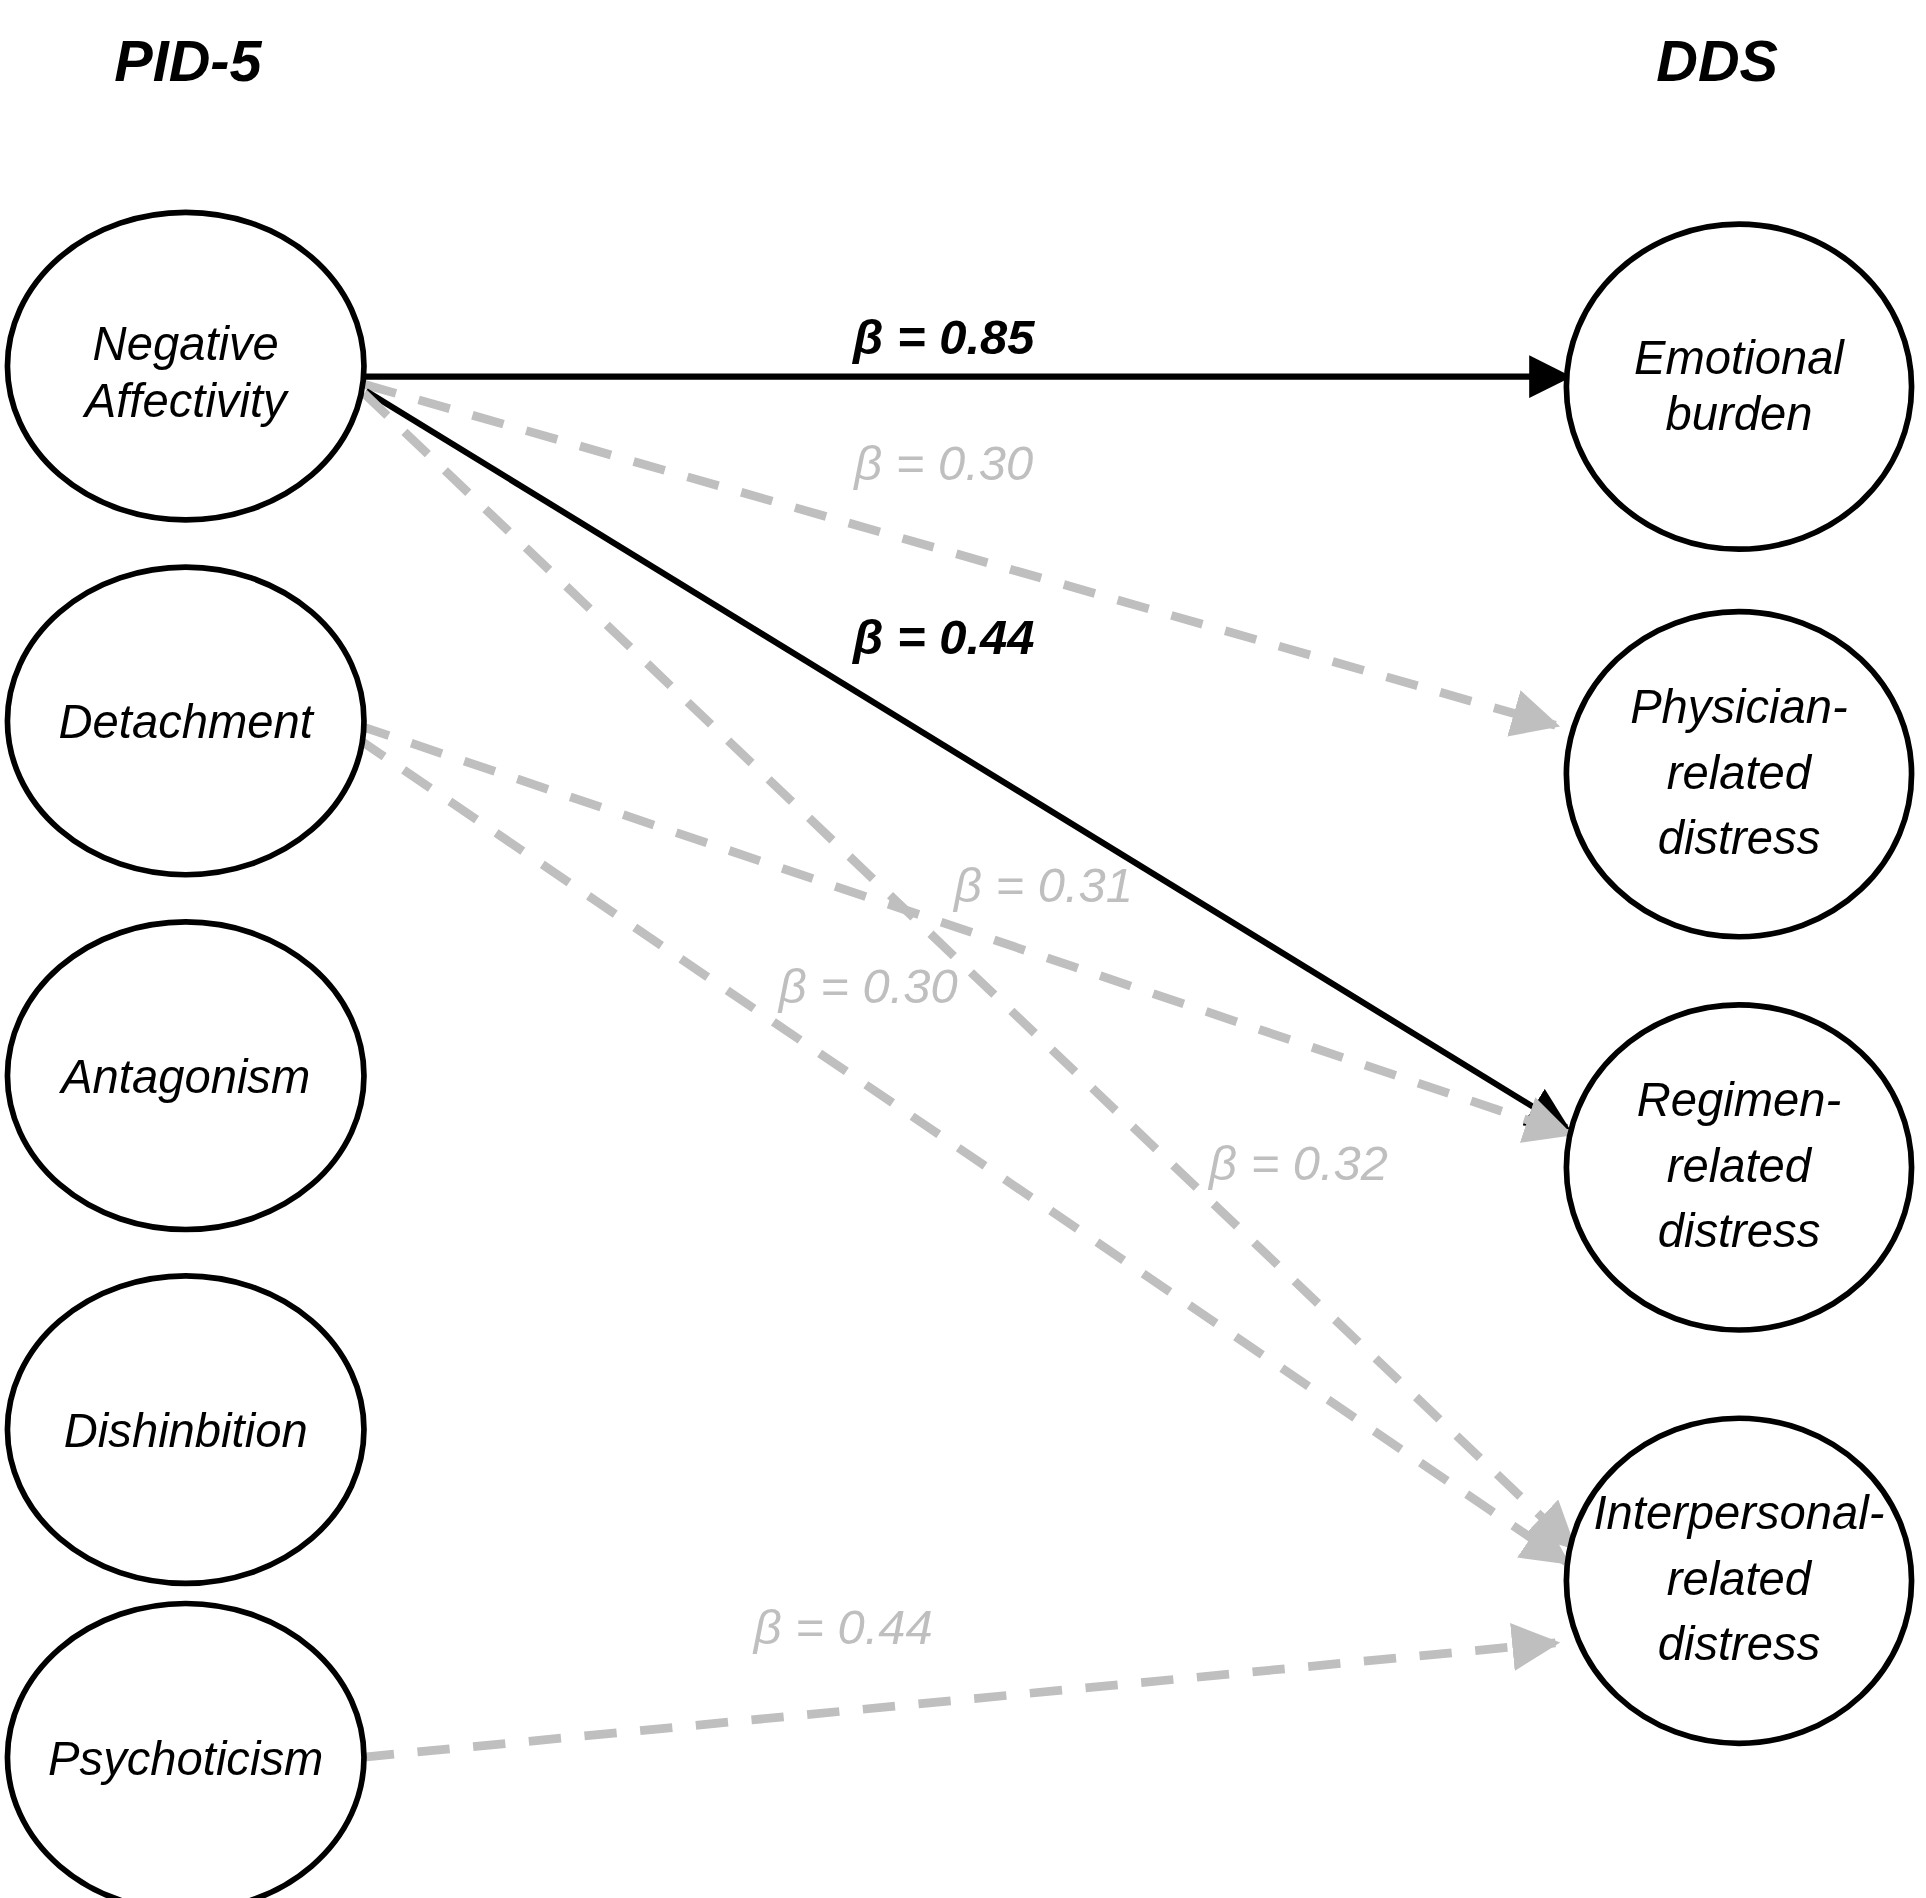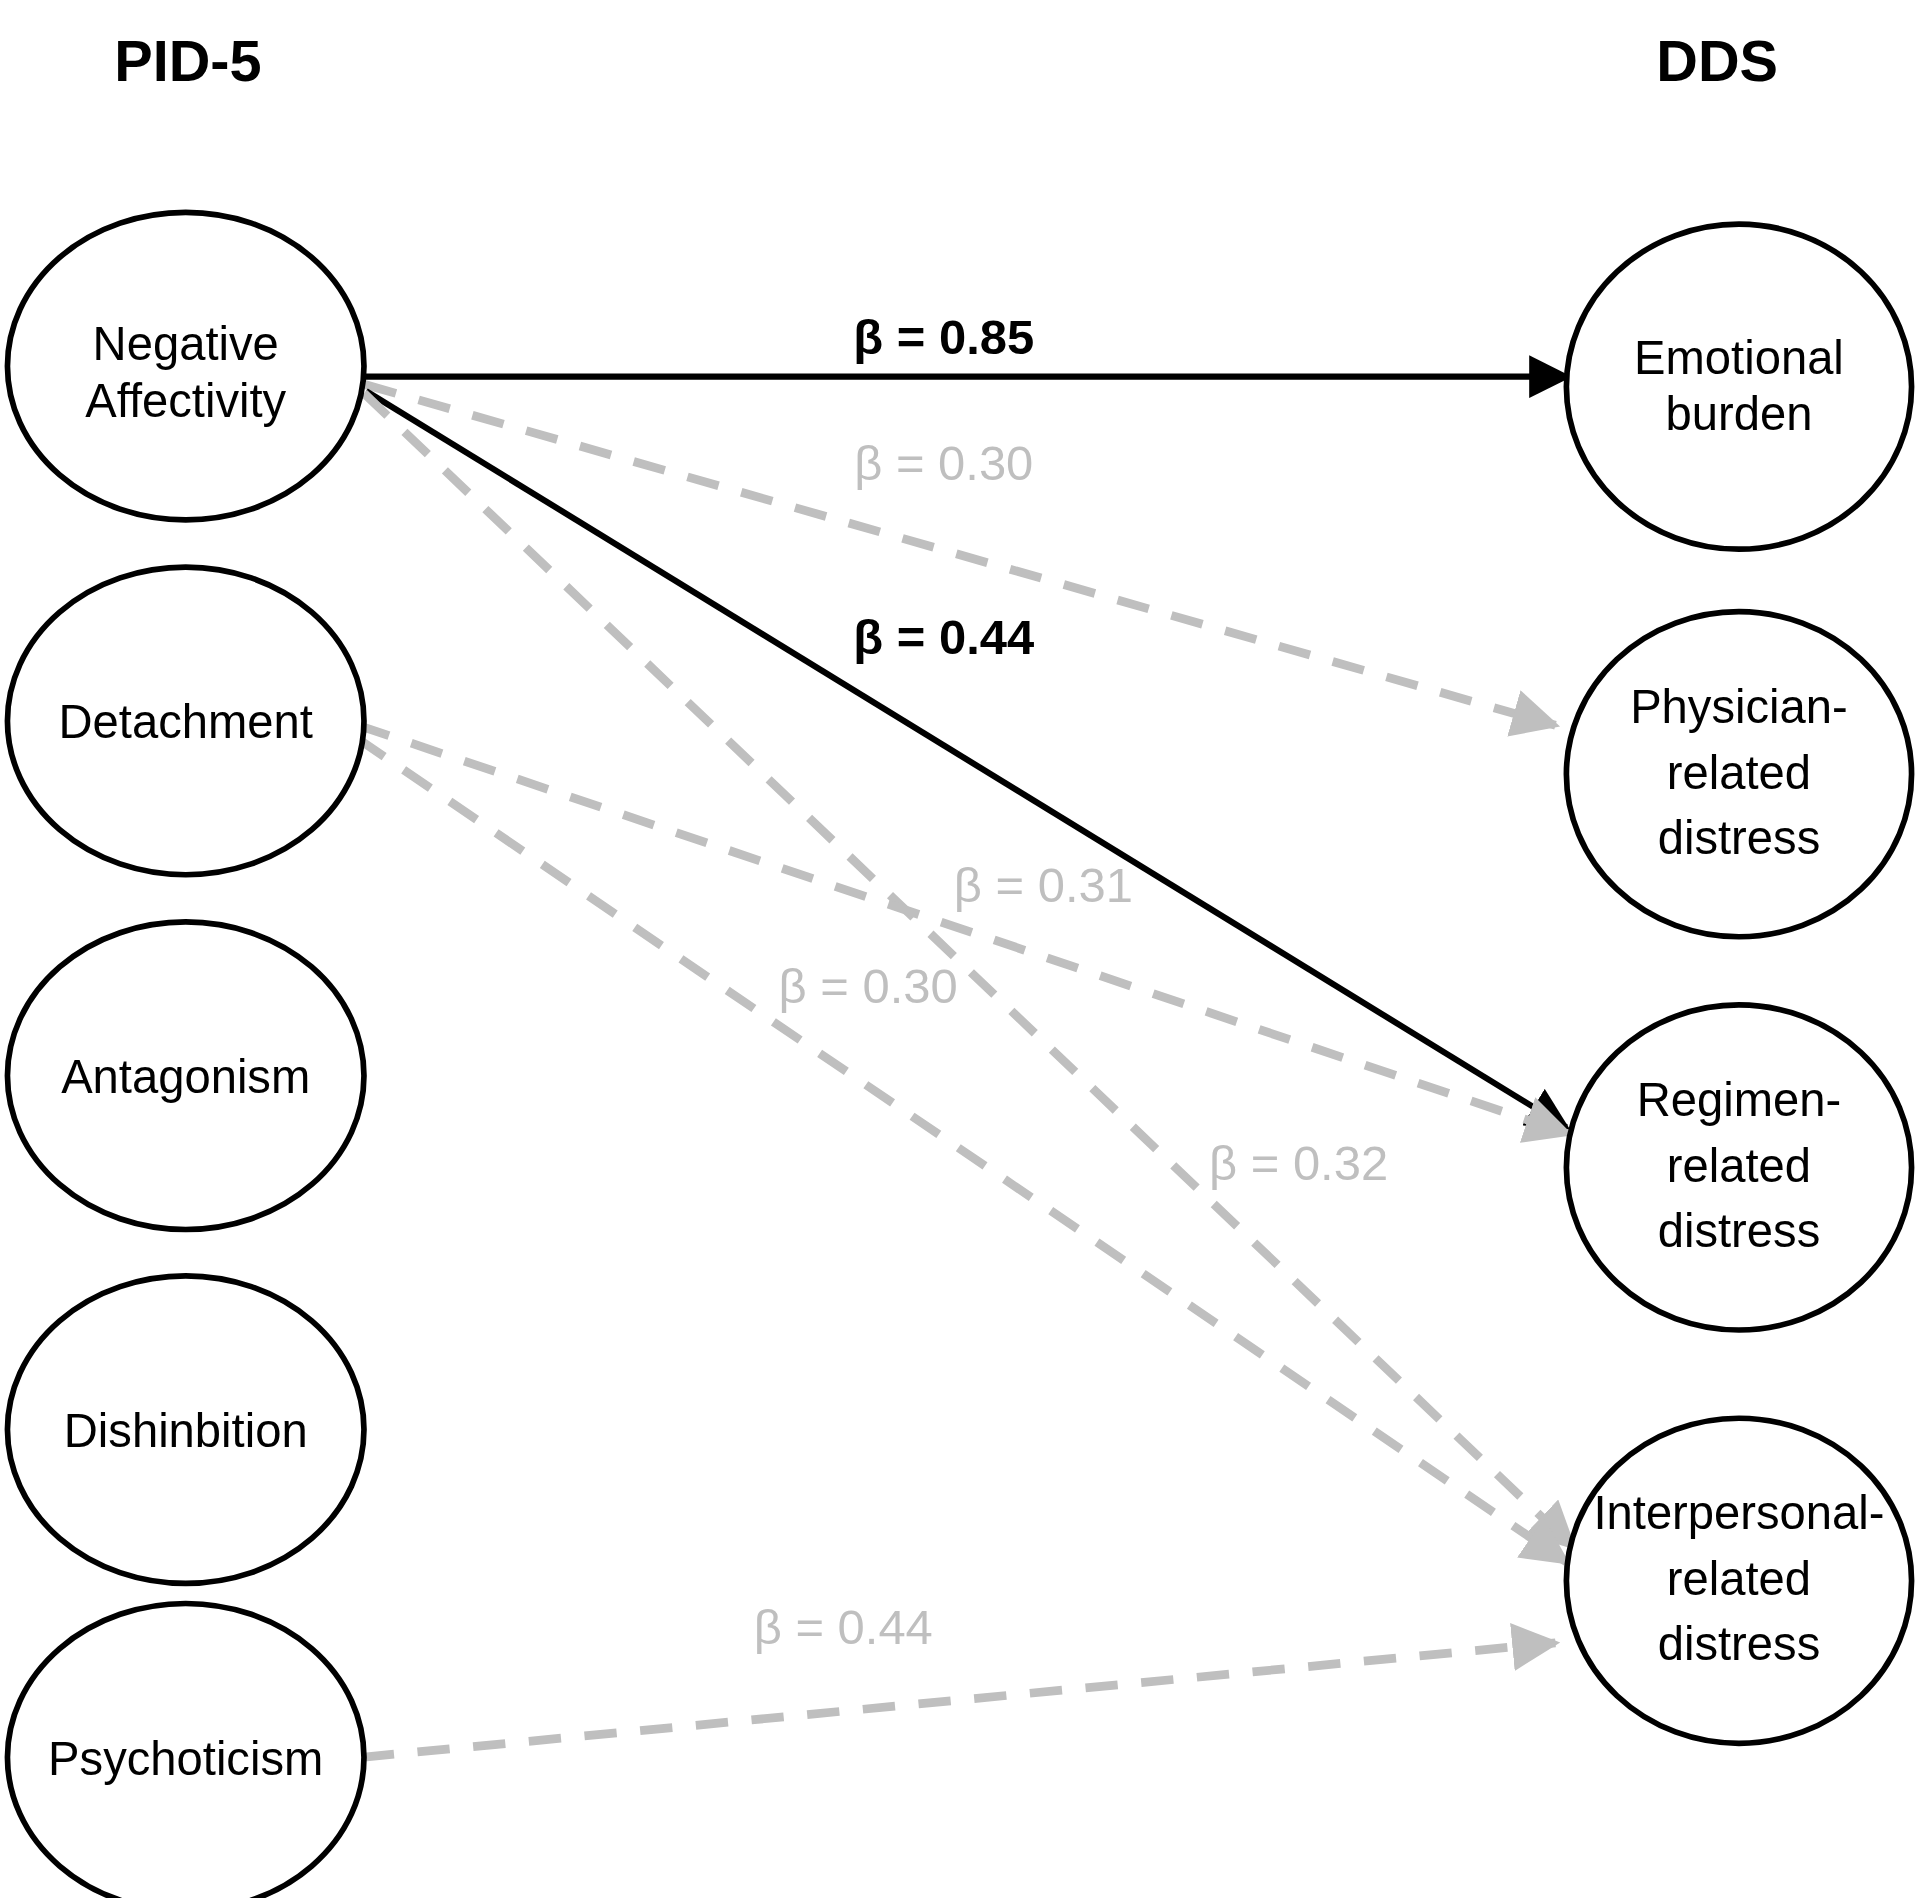--- a/index.html
+++ b/index.html
@@ -7,20 +7,21 @@
   body{
     font-family:"Liberation Sans","DejaVu Sans",sans-serif;
     color:#000000;
   }
   #stage{
     position:relative;
     width:1926px;
     height:1898px;
     background:#ffffff;
     overflow:hidden;
+    font-style:italic;
   }
   svg#diagram{
     position:absolute;
     top:0;left:0;
     width:1926px;
     height:1898px;
     display:block;
   }
   .col-header{
     font-weight:bold;

